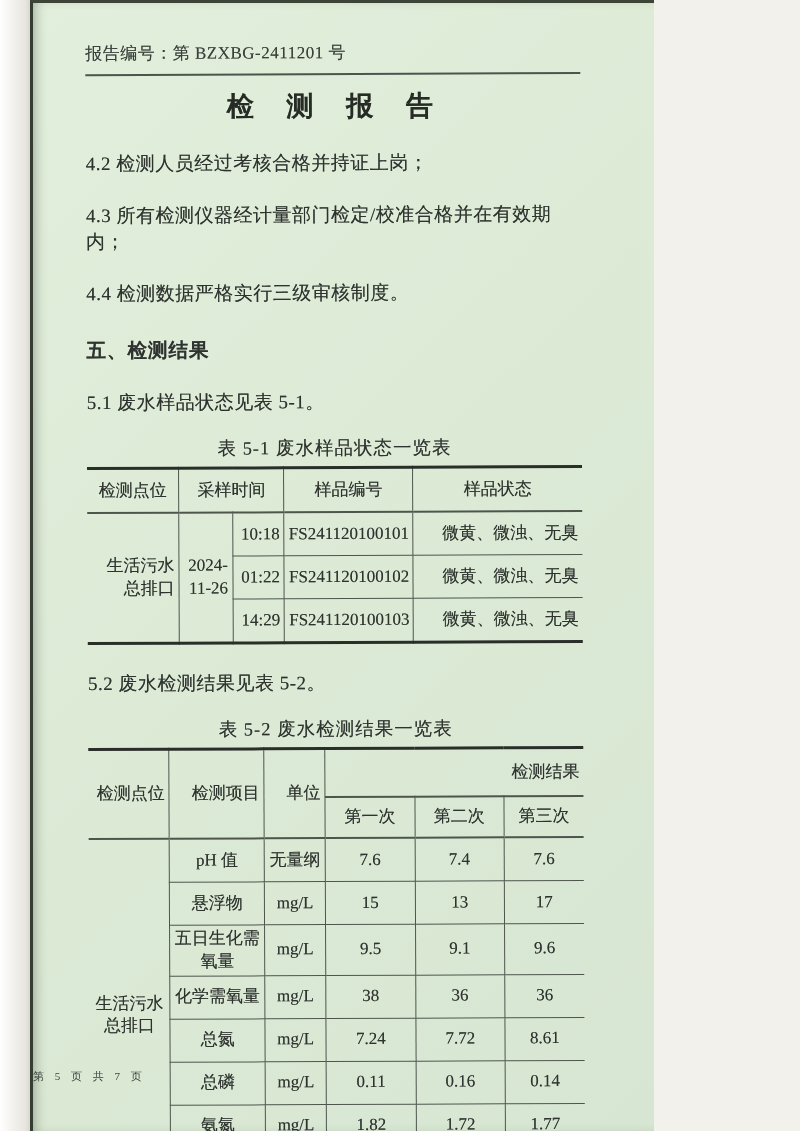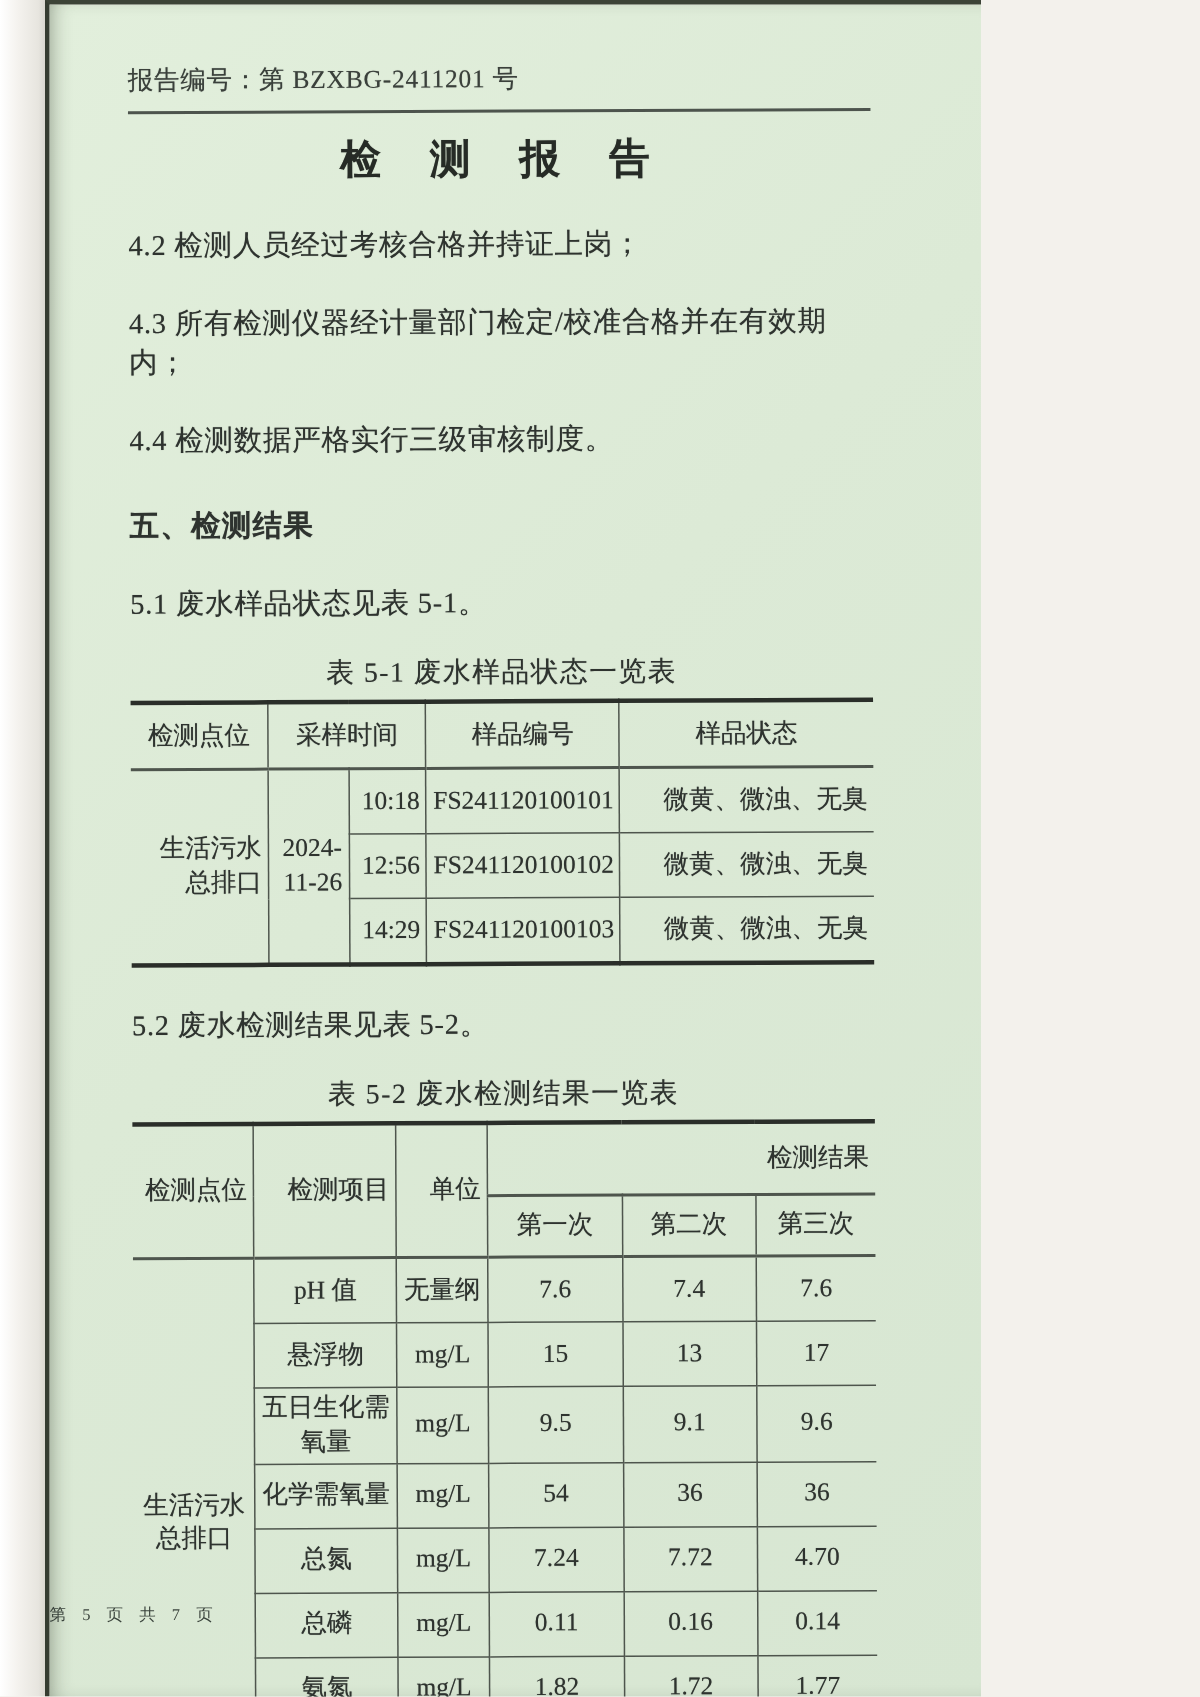--- a/index.html
+++ b/index.html
@@ -140,21 +140,21 @@
       </thead>
       <tbody>
         <tr>
           <td rowspan="3">生活污水总排口</td>
           <td rowspan="3">2024-11-26</td>
           <td>10:18</td>
           <td>FS241120100101</td>
           <td>微黄、微浊、无臭</td>
         </tr>
         <tr>
-          <td>12:56</td>
+          <td>01:22</td>
           <td>FS241120100102</td>
           <td>微黄、微浊、无臭</td>
         </tr>
         <tr>
           <td>14:29</td>
           <td>FS241120100103</td>
           <td>微黄、微浊、无臭</td>
         </tr>
       </tbody>
     </table>
@@ -204,30 +204,30 @@
         <tr>
           <td>五日生化需氧量</td>
           <td>mg/L</td>
           <td>9.5</td>
           <td>9.1</td>
           <td>9.6</td>
         </tr>
         <tr>
           <td>化学需氧量</td>
           <td>mg/L</td>
-          <td>54</td>
+          <td>38</td>
           <td>36</td>
           <td>36</td>
         </tr>
         <tr>
           <td>总氮</td>
           <td>mg/L</td>
           <td>7.24</td>
           <td>7.72</td>
-          <td>4.70</td>
+          <td>8.61</td>
         </tr>
         <tr>
           <td>总磷</td>
           <td>mg/L</td>
           <td>0.11</td>
           <td>0.16</td>
           <td>0.14</td>
         </tr>
         <tr>
           <td>氨氮</td>

